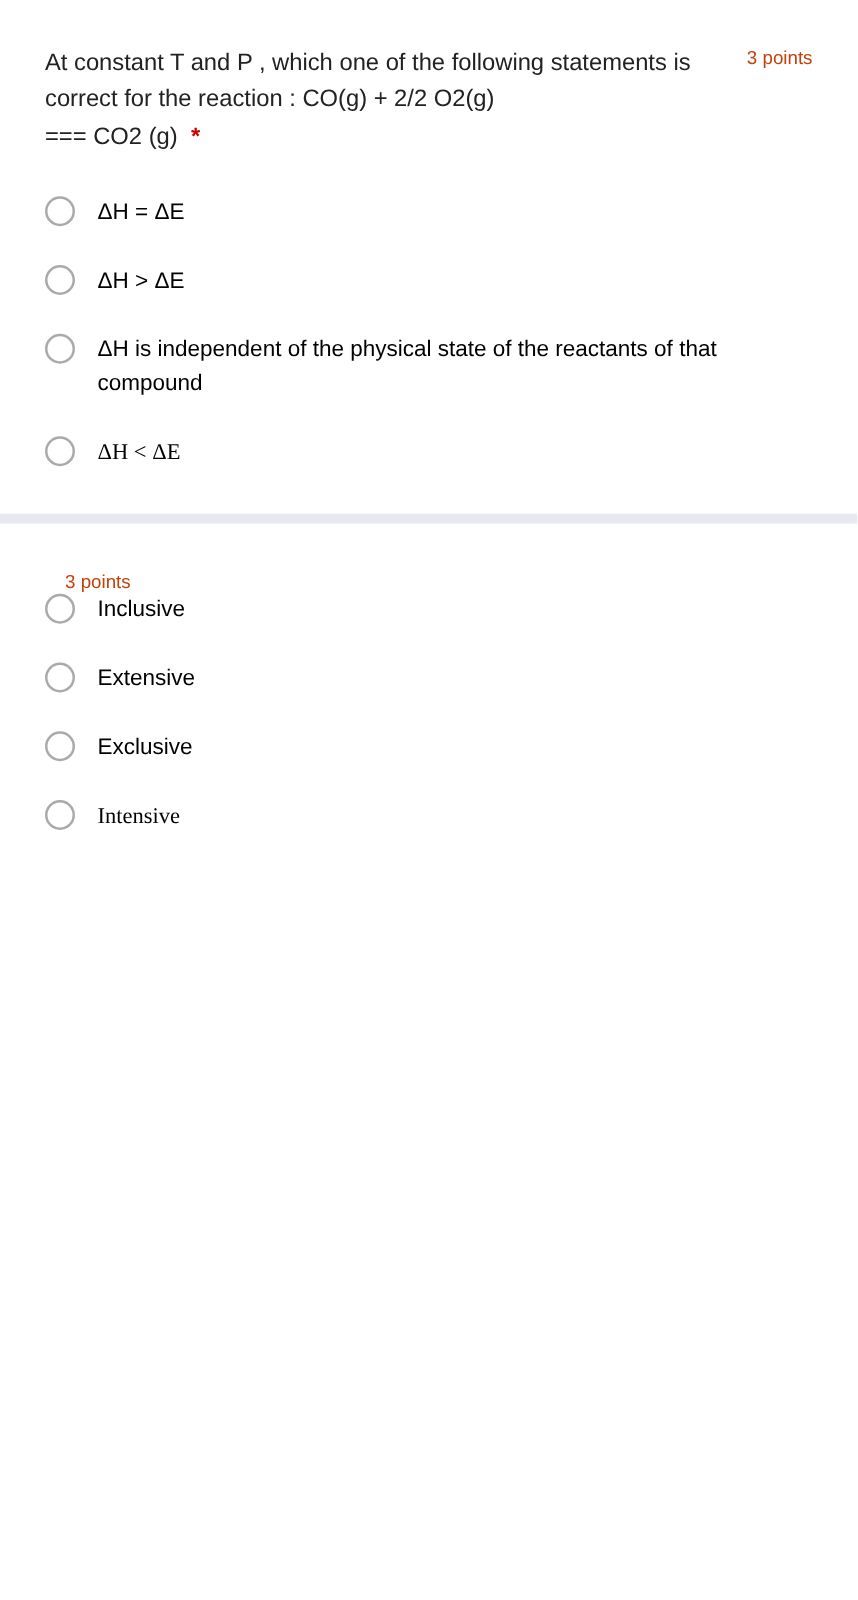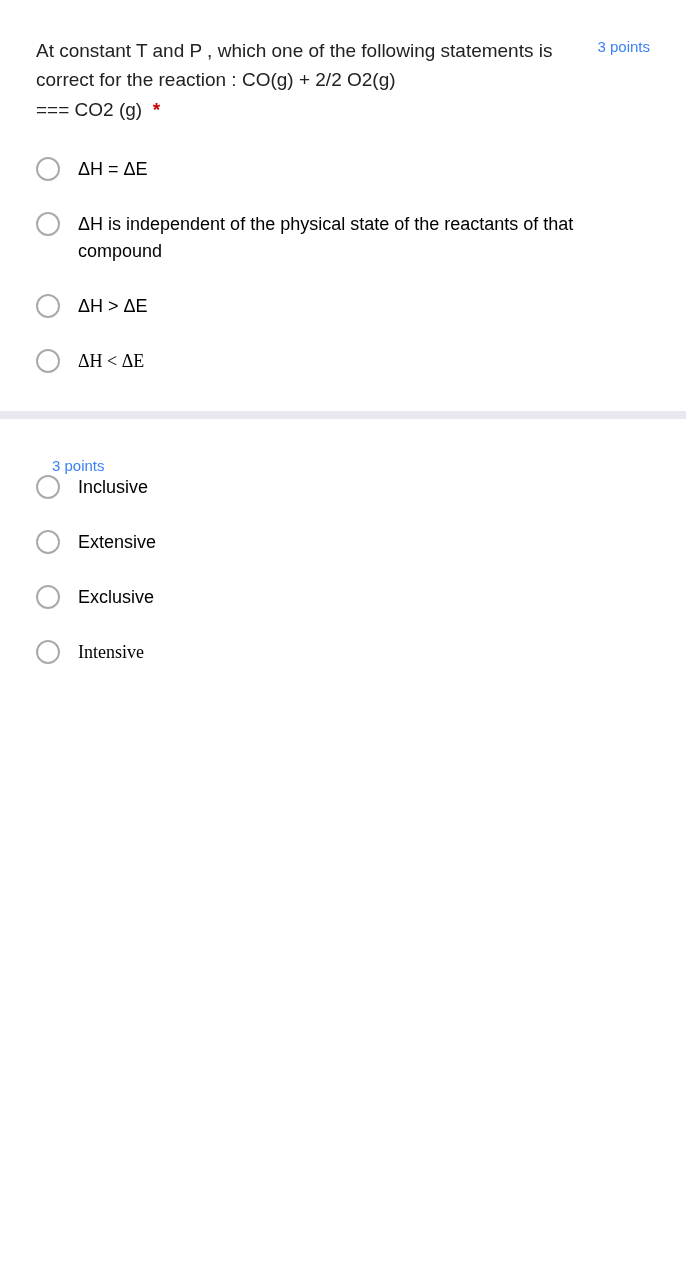--- a/index.html
+++ b/index.html
@@ -34,21 +34,21 @@
       justify-content: space-between;
       align-items: flex-start;
     }
 
     .question-body {
       flex: 1;
     }
 
     .points-label {
       font-size: 15px;
-      color: #3b82f6;
+      color: #c2410c;
       white-space: nowrap;
       margin-left: 16px;
       padding-top: 2px;
     }
 
     .required-star {
       color: #cc0000;
       font-weight: bold;
     }
 
@@ -108,25 +108,25 @@
     <div class="points-label">3 points</div>
   </div>
 
   <ul class="options-list">
     <li class="option-item">
       <div class="radio-circle"></div>
       <span class="option-text">ΔH = ΔE</span>
     </li>
     <li class="option-item">
       <div class="radio-circle"></div>
-      <span class="option-text">ΔH is independent of the physical state of the reactants of that compound</span>
+      <span class="option-text">ΔH &gt; ΔE</span>
     </li>
     <li class="option-item">
       <div class="radio-circle"></div>
-      <span class="option-text">ΔH &gt; ΔE</span>
+      <span class="option-text">ΔH is independent of the physical state of the reactants of that compound</span>
     </li>
     <li class="option-item">
       <div class="radio-circle"></div>
       <span class="option-text">ΔH &lt; ΔE</span>
     </li>
   </ul>
 </div>
 
 <div class="divider"></div>
 

